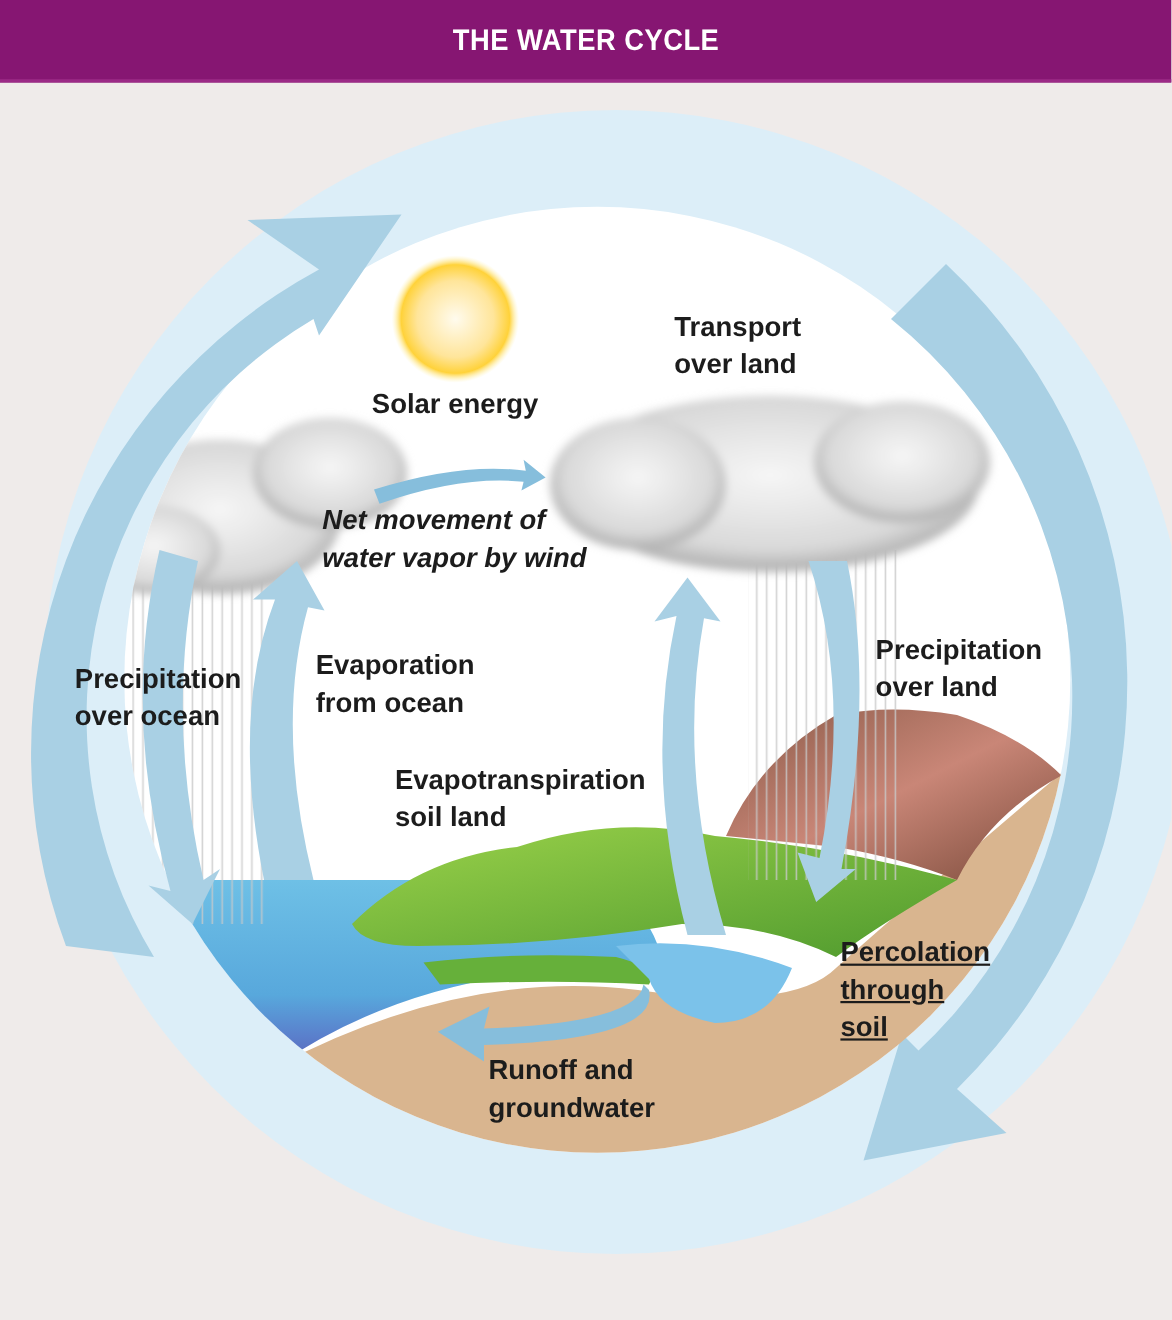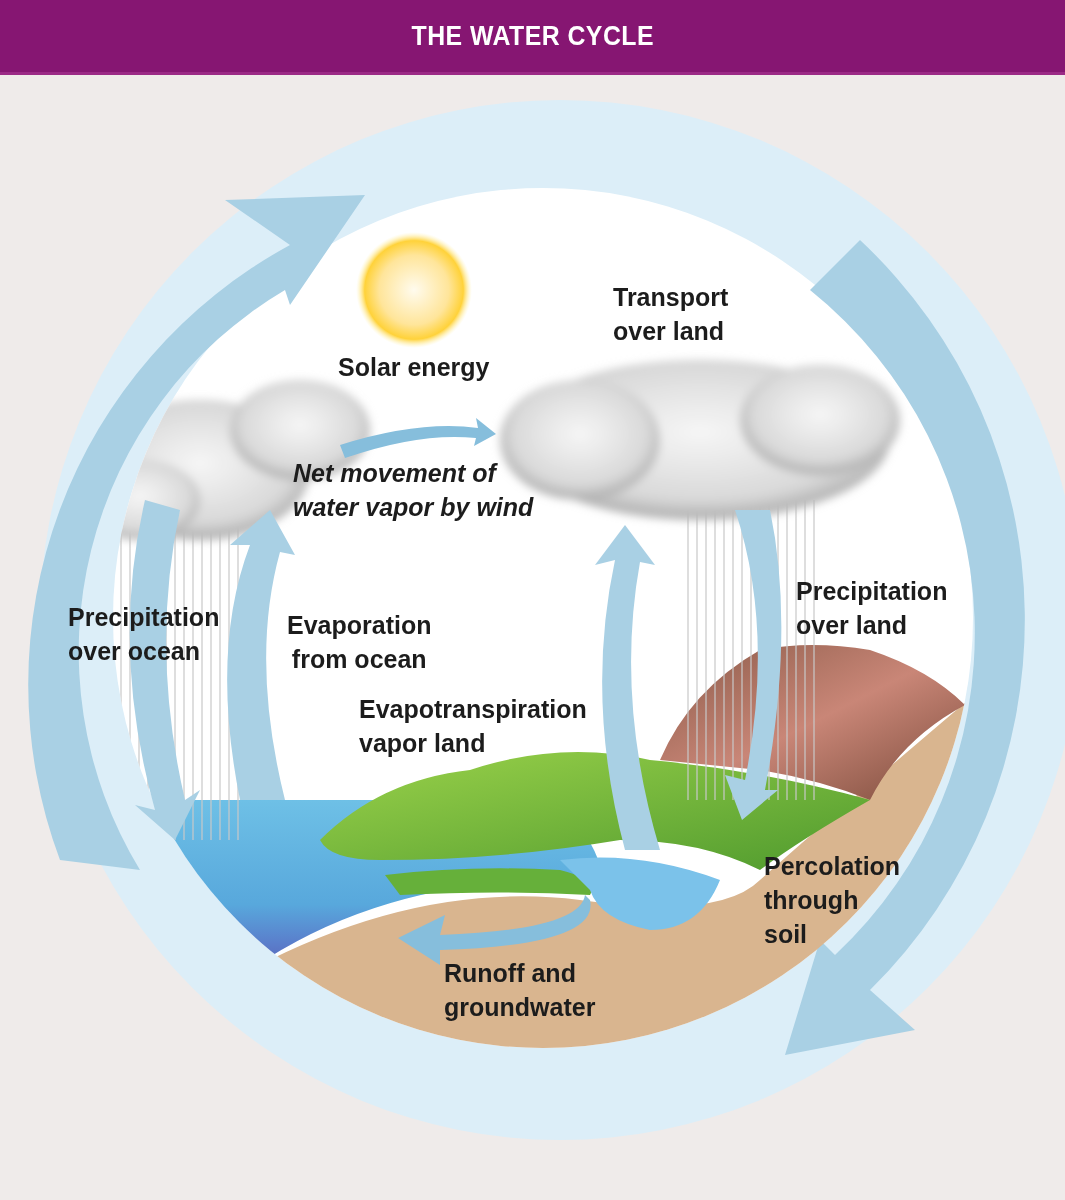--- a/index.html
+++ b/index.html
@@ -129,23 +129,23 @@
   </g>
 </svg>
 
 <span class="lbl" style="left:338px;top:350px;">Solar energy</span>
 <span class="lbl" style="left:600px;top:280px;margin-left:13px;">Transport
 over land</span>
 <span class="lbl" style="left:293px;top:456px;font-style:italic;">Net movement of
 water vapor by wind</span>
 <span class="lbl" style="left:68px;top:600px;">Precipitation
 over ocean</span>
-<span class="lbl" style="left:287px;top:608px;text-align:center;">Evaporation
+<span class="lbl" style="left:287px;top:588px;">Evaporation
 from ocean</span>
 <span class="lbl" style="left:359px;top:692px;">Evapotranspiration
-vapor land</span>
+soil land</span>
 <span class="lbl" style="left:796px;top:574px;">Precipitation
 over land</span>
-<span class="lbl" style="left:764px;top:849px;">Percolation
+<span class="lbl" style="left:764px;top:849px;text-decoration:underline;">Percolation
 through
 soil</span>
 <span class="lbl" style="left:444px;top:956px;">Runoff and
 groundwater</span>
 
 </body></html>

